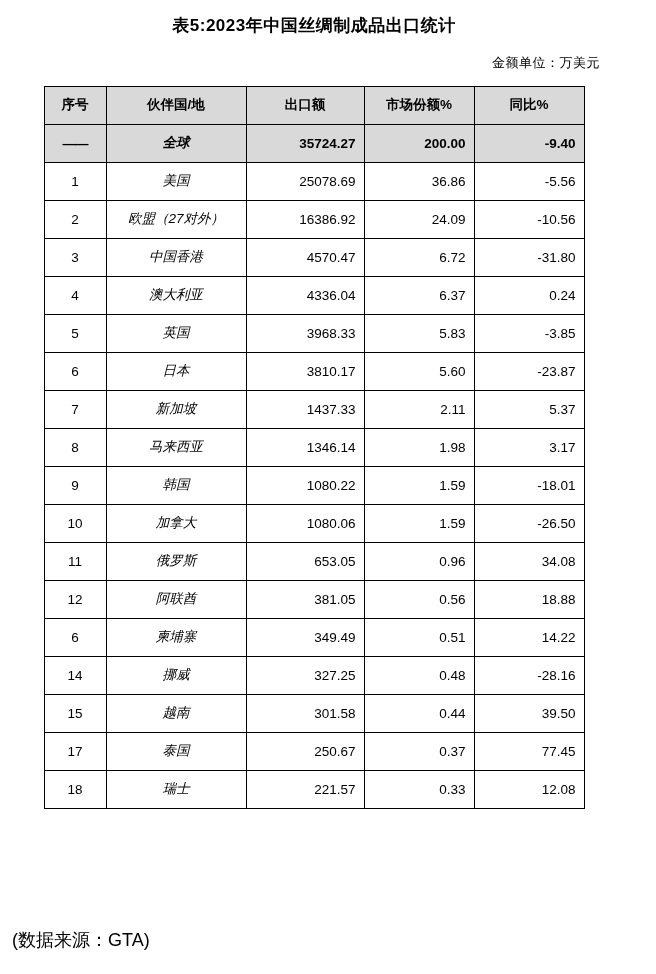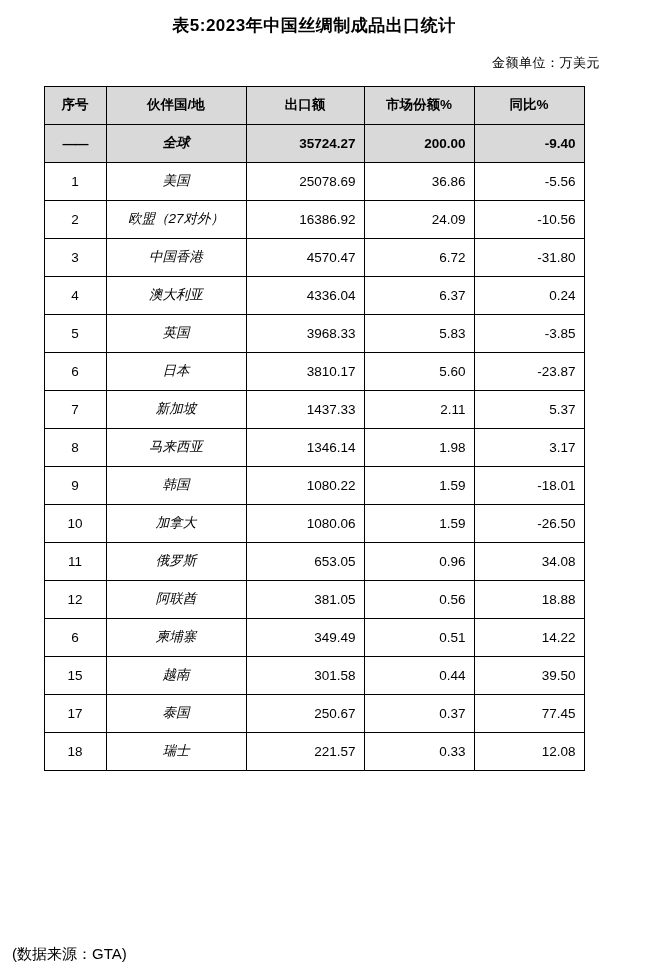--- a/index.html
+++ b/index.html
@@ -72,22 +72,22 @@
   td.country { text-align: center; font-style: italic; }
   td.num { text-align: right; padding-right: 10px; }
   td.dash {
     text-align: center;
     font-weight: bold;
     letter-spacing: -1px;
   }
   .source {
     position: absolute;
     left: 12px;
-    bottom: 10px;
-    font-size: 15px;
+    bottom: 22px;
+    font-size: 18px;
   }
 </style>
 </head>
 <body>
 
 <div class="page">
 
   <div class="doc-title">表5:2023年中国丝绸制成品出口统计</div>
   <div class="unit-line">金额单位：万美元</div>
 
@@ -201,20 +201,27 @@
           <td class="num">18.88</td>
         </tr>
         <tr>
           <td class="idx">6</td>
           <td class="country">柬埔寨</td>
           <td class="num">349.49</td>
           <td class="num">0.51</td>
           <td class="num">14.22</td>
         </tr>
         <tr>
+          <td class="idx">14</td>
+          <td class="country">挪威</td>
+          <td class="num">327.25</td>
+          <td class="num">0.48</td>
+          <td class="num">-28.16</td>
+        </tr>
+        <tr>
           <td class="idx">15</td>
           <td class="country">越南</td>
           <td class="num">301.58</td>
           <td class="num">0.44</td>
           <td class="num">39.50</td>
         </tr>
         <tr>
           <td class="idx">17</td>
           <td class="country">泰国</td>
           <td class="num">250.67</td>

